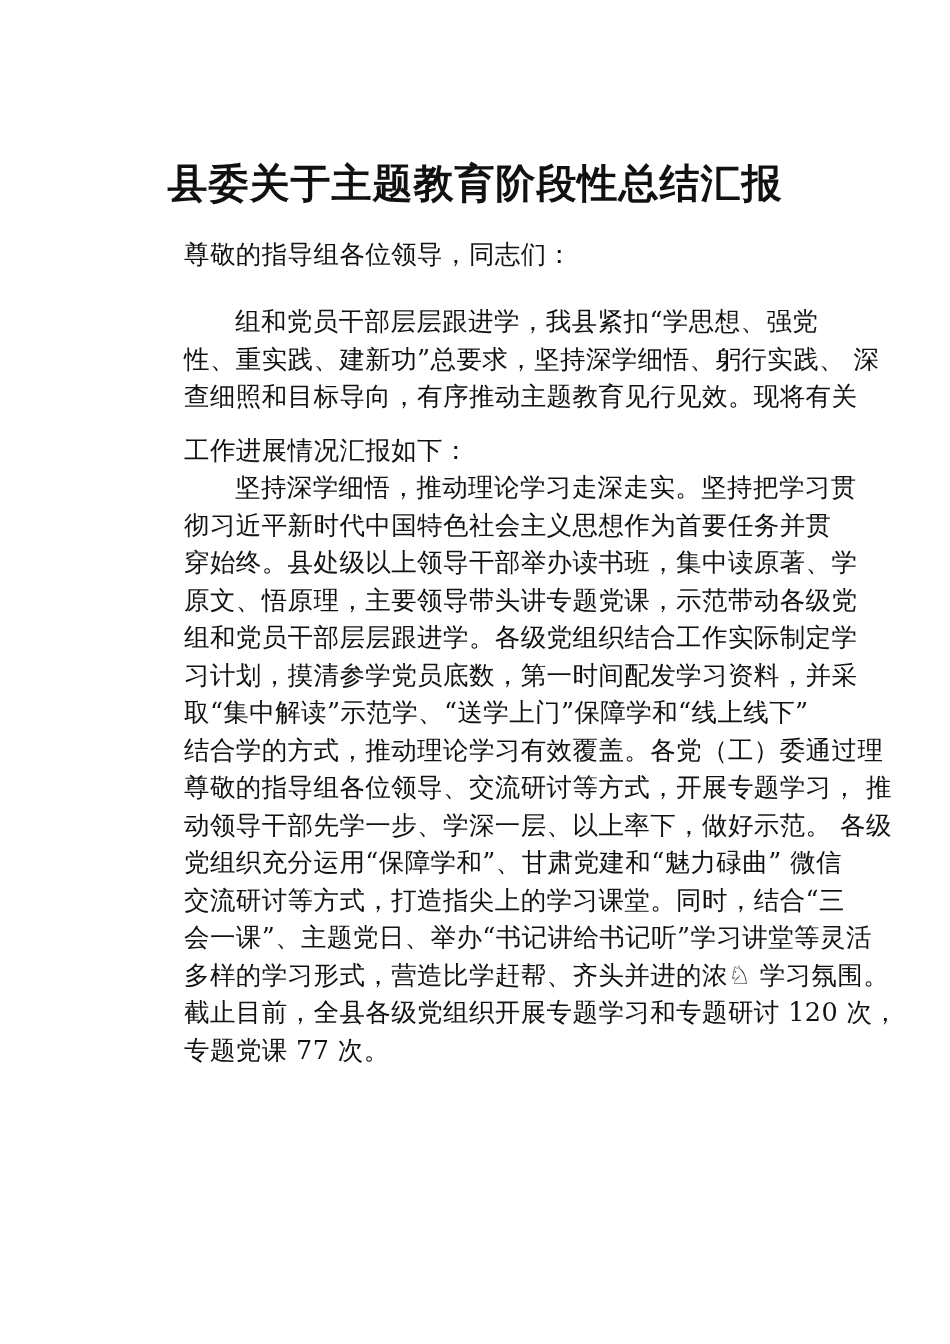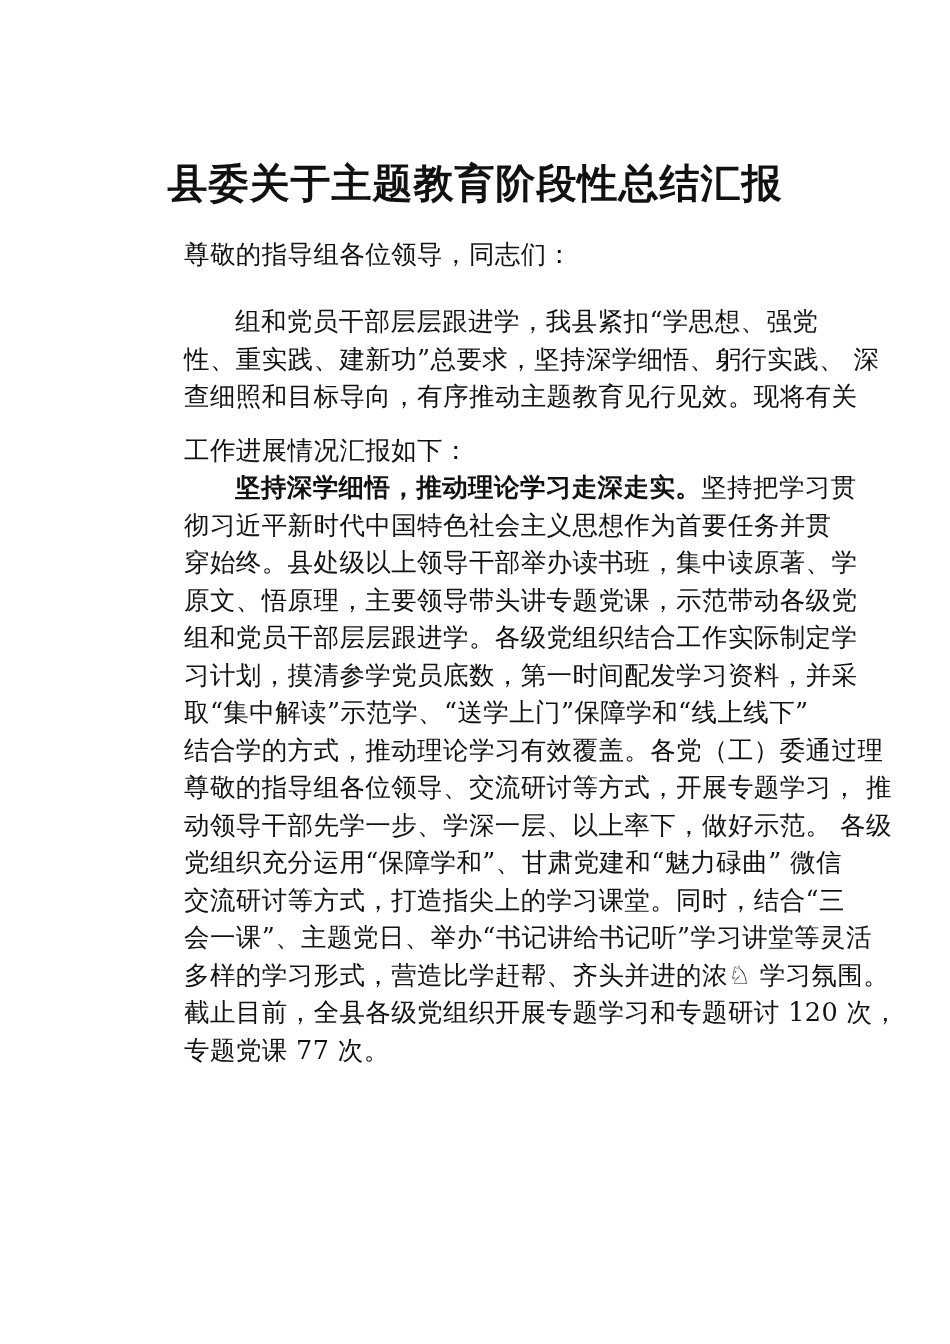--- a/index.html
+++ b/index.html
@@ -3,21 +3,21 @@
 <meta charset="utf-8">
 <style>
   html, body { margin: 0; padding: 0; background: #ffffff; }
   body { width: 950px; height: 1344px; position: relative; overflow: hidden;
          font-family: "DejaVu Serif", "Liberation Serif", serif; color: #111; }
   .title { position: absolute; left: 0; width: 950px; top: 158px; text-align: center;
            font-size: 40px; font-weight: bold; letter-spacing: 1px; line-height: 50px; }
   .line { position: absolute; left: 145px; width: 680px; font-size: 25.5px; line-height: 37px;
           white-space: nowrap; letter-spacing: 0.4px; margin-left: 39px; }
   .indent { left: 196px; width: 630px; }
-  .bold { font-family: "DejaVu Sans", "Liberation Sans", sans-serif; font-weight: bold; }
+  .bold { font-family: "DejaVu Sans", "Liberation Sans", sans-serif; font-weight: normal; }
 </style>
 </head>
 <body>
 
 <div>
   <div class="title">县委关于主题教育阶段性总结汇报</div>
 
   <div class="line" style="top:236px">尊敬的指导组各位领导，同志们：</div>
 
   <div>

